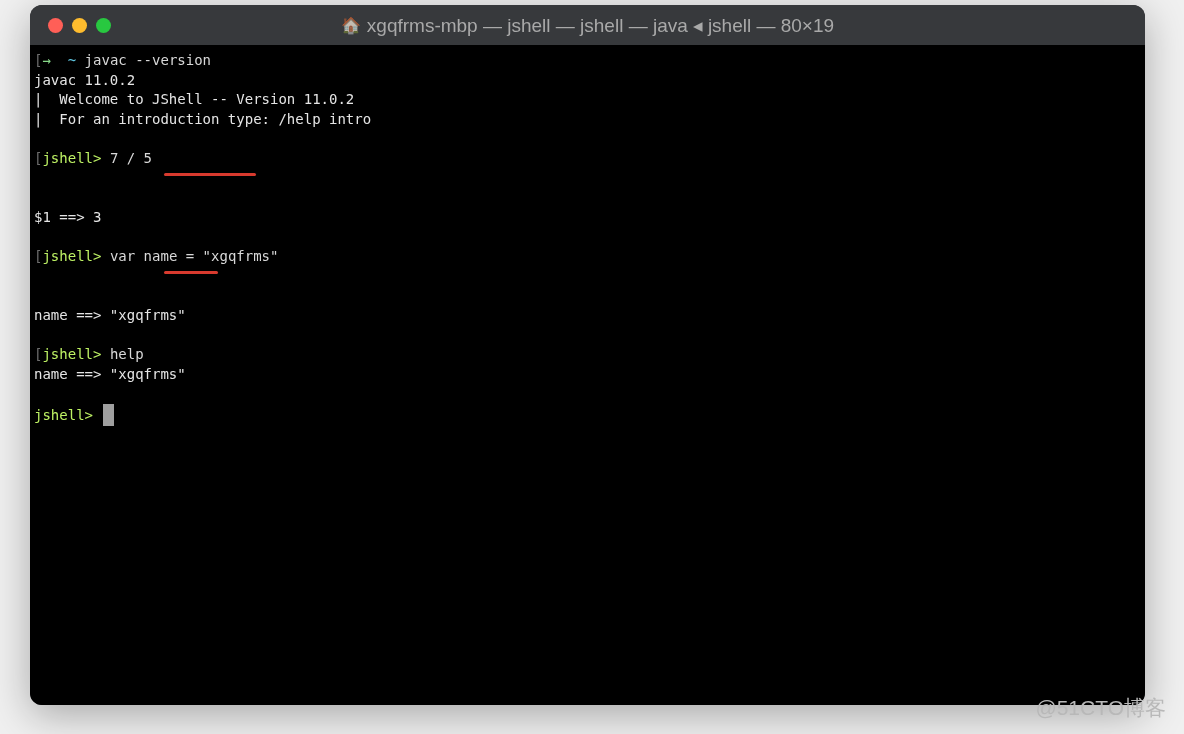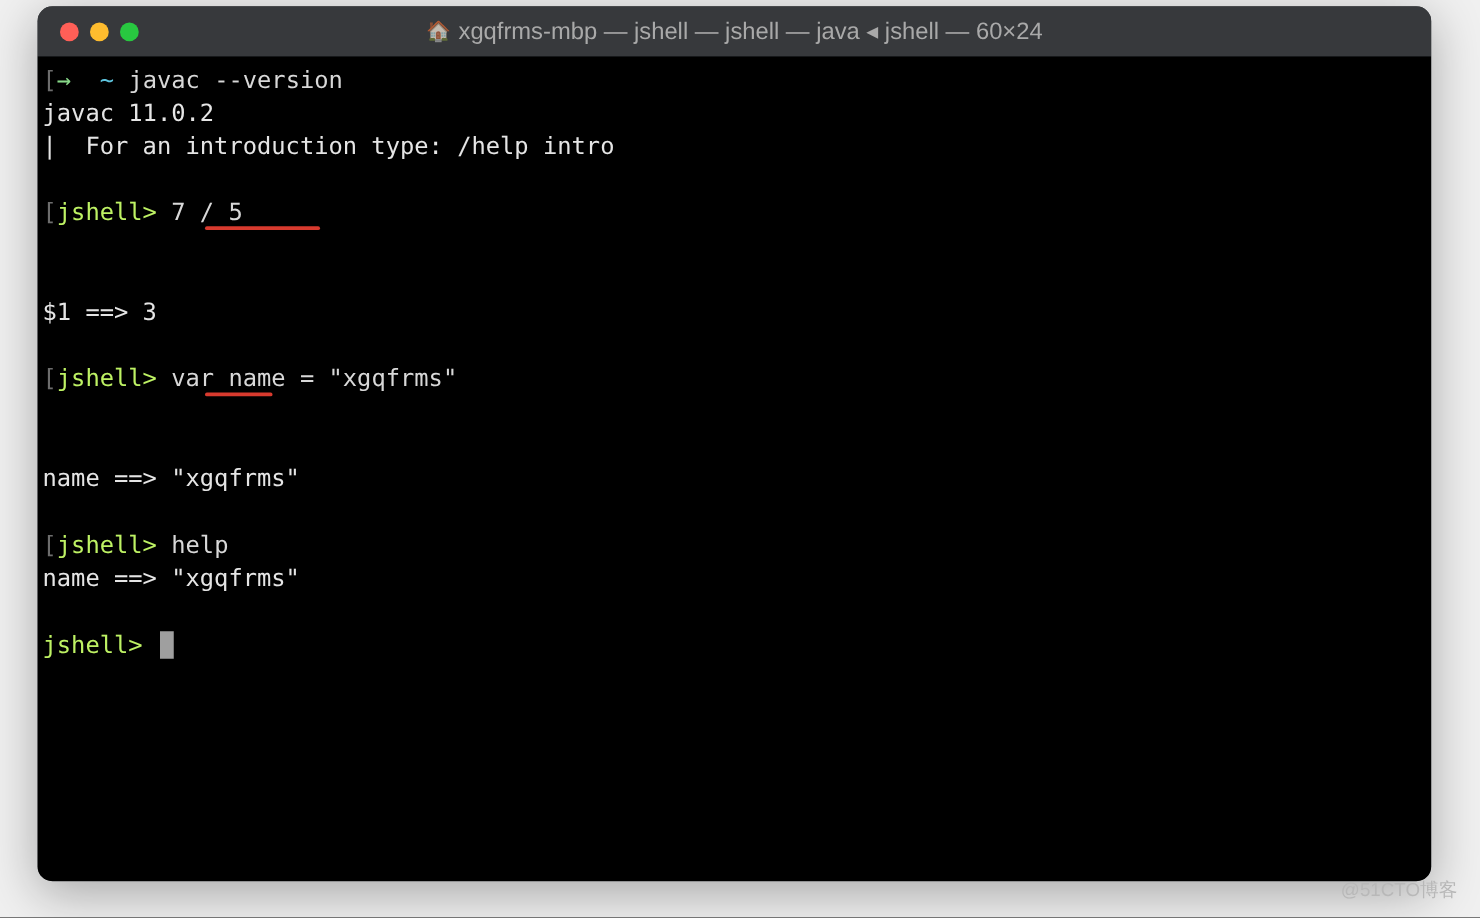--- a/index.html
+++ b/index.html
@@ -71,21 +71,21 @@
       display: inline-block;
       font-size: 16px;
       opacity: 0.7;
     }
     
     .terminal-body {
       background: #000000;
       height: calc(100% - 40px);
       padding: 6px 4px;
       color: #c5c5c5;
-      font-size: 19px;
+      font-size: 14px;
       line-height: 1.4;
       font-family: "SF Mono", Menlo, Monaco, Consolas, monospace;
     }
     
     .line {
       white-space: pre;
       position: relative;
     }
     
     .bracket { color: #6d6d6d; }
@@ -110,45 +110,46 @@
       vertical-align: middle;
       margin-left: 2px;
       margin-bottom: 2px;
     }
     
     .watermark {
       position: absolute;
       bottom: 12px;
       right: 18px;
       color: #b8b8b8;
-      font-size: 15px;
+      font-size: 21px;
       font-family: -apple-system, sans-serif;
     }
   </style>
 </head>
 <body>
 
 <div class="terminal-window">
 
   <div class="title-bar">
     <div class="traffic-lights">
       <div class="light red"></div>
       <div class="light yellow"></div>
       <div class="light green"></div>
     </div>
     <div class="window-title">
       <span class="home-icon">🏠</span>
-      <span>xgqfrms-mbp — jshell — jshell — java ◂ jshell — 60×24</span>
+      <span>xgqfrms-mbp — jshell — jshell — java ◂ jshell — 80×19</span>
     </div>
   </div>
 
   <div class="terminal-body">
 
     <div class="line"><span class="bracket">[</span><span class="arrow">→</span>  <span class="tilde">~</span> <span class="cmd">javac --version</span></div>
     <div class="line"><span class="output">javac 11.0.2</span></div>
+    <div class="line"><span class="output">|  Welcome to JShell -- Version 11.0.2</span></div>
     <div class="line"><span class="output">|  For an introduction type: /help intro</span></div>
     <div class="line">&nbsp;</div>
     <div class="line"><span class="bracket">[</span><span class="prompt">jshell&gt;</span> <span class="cmd">7 / 5</span>
       <div class="underline-red" style="top:24px; left:130px; width:92px;"></div>
     </div>
     <div class="line"><span class="output">$1 ==&gt; 3</span></div>
     <div class="line">&nbsp;</div>
     <div class="line"><span class="bracket">[</span><span class="prompt">jshell&gt;</span> <span class="cmd">var name = "xgqfrms"</span>
       <div class="underline-red" style="top:24px; left:130px; width:54px;"></div>
     </div>

